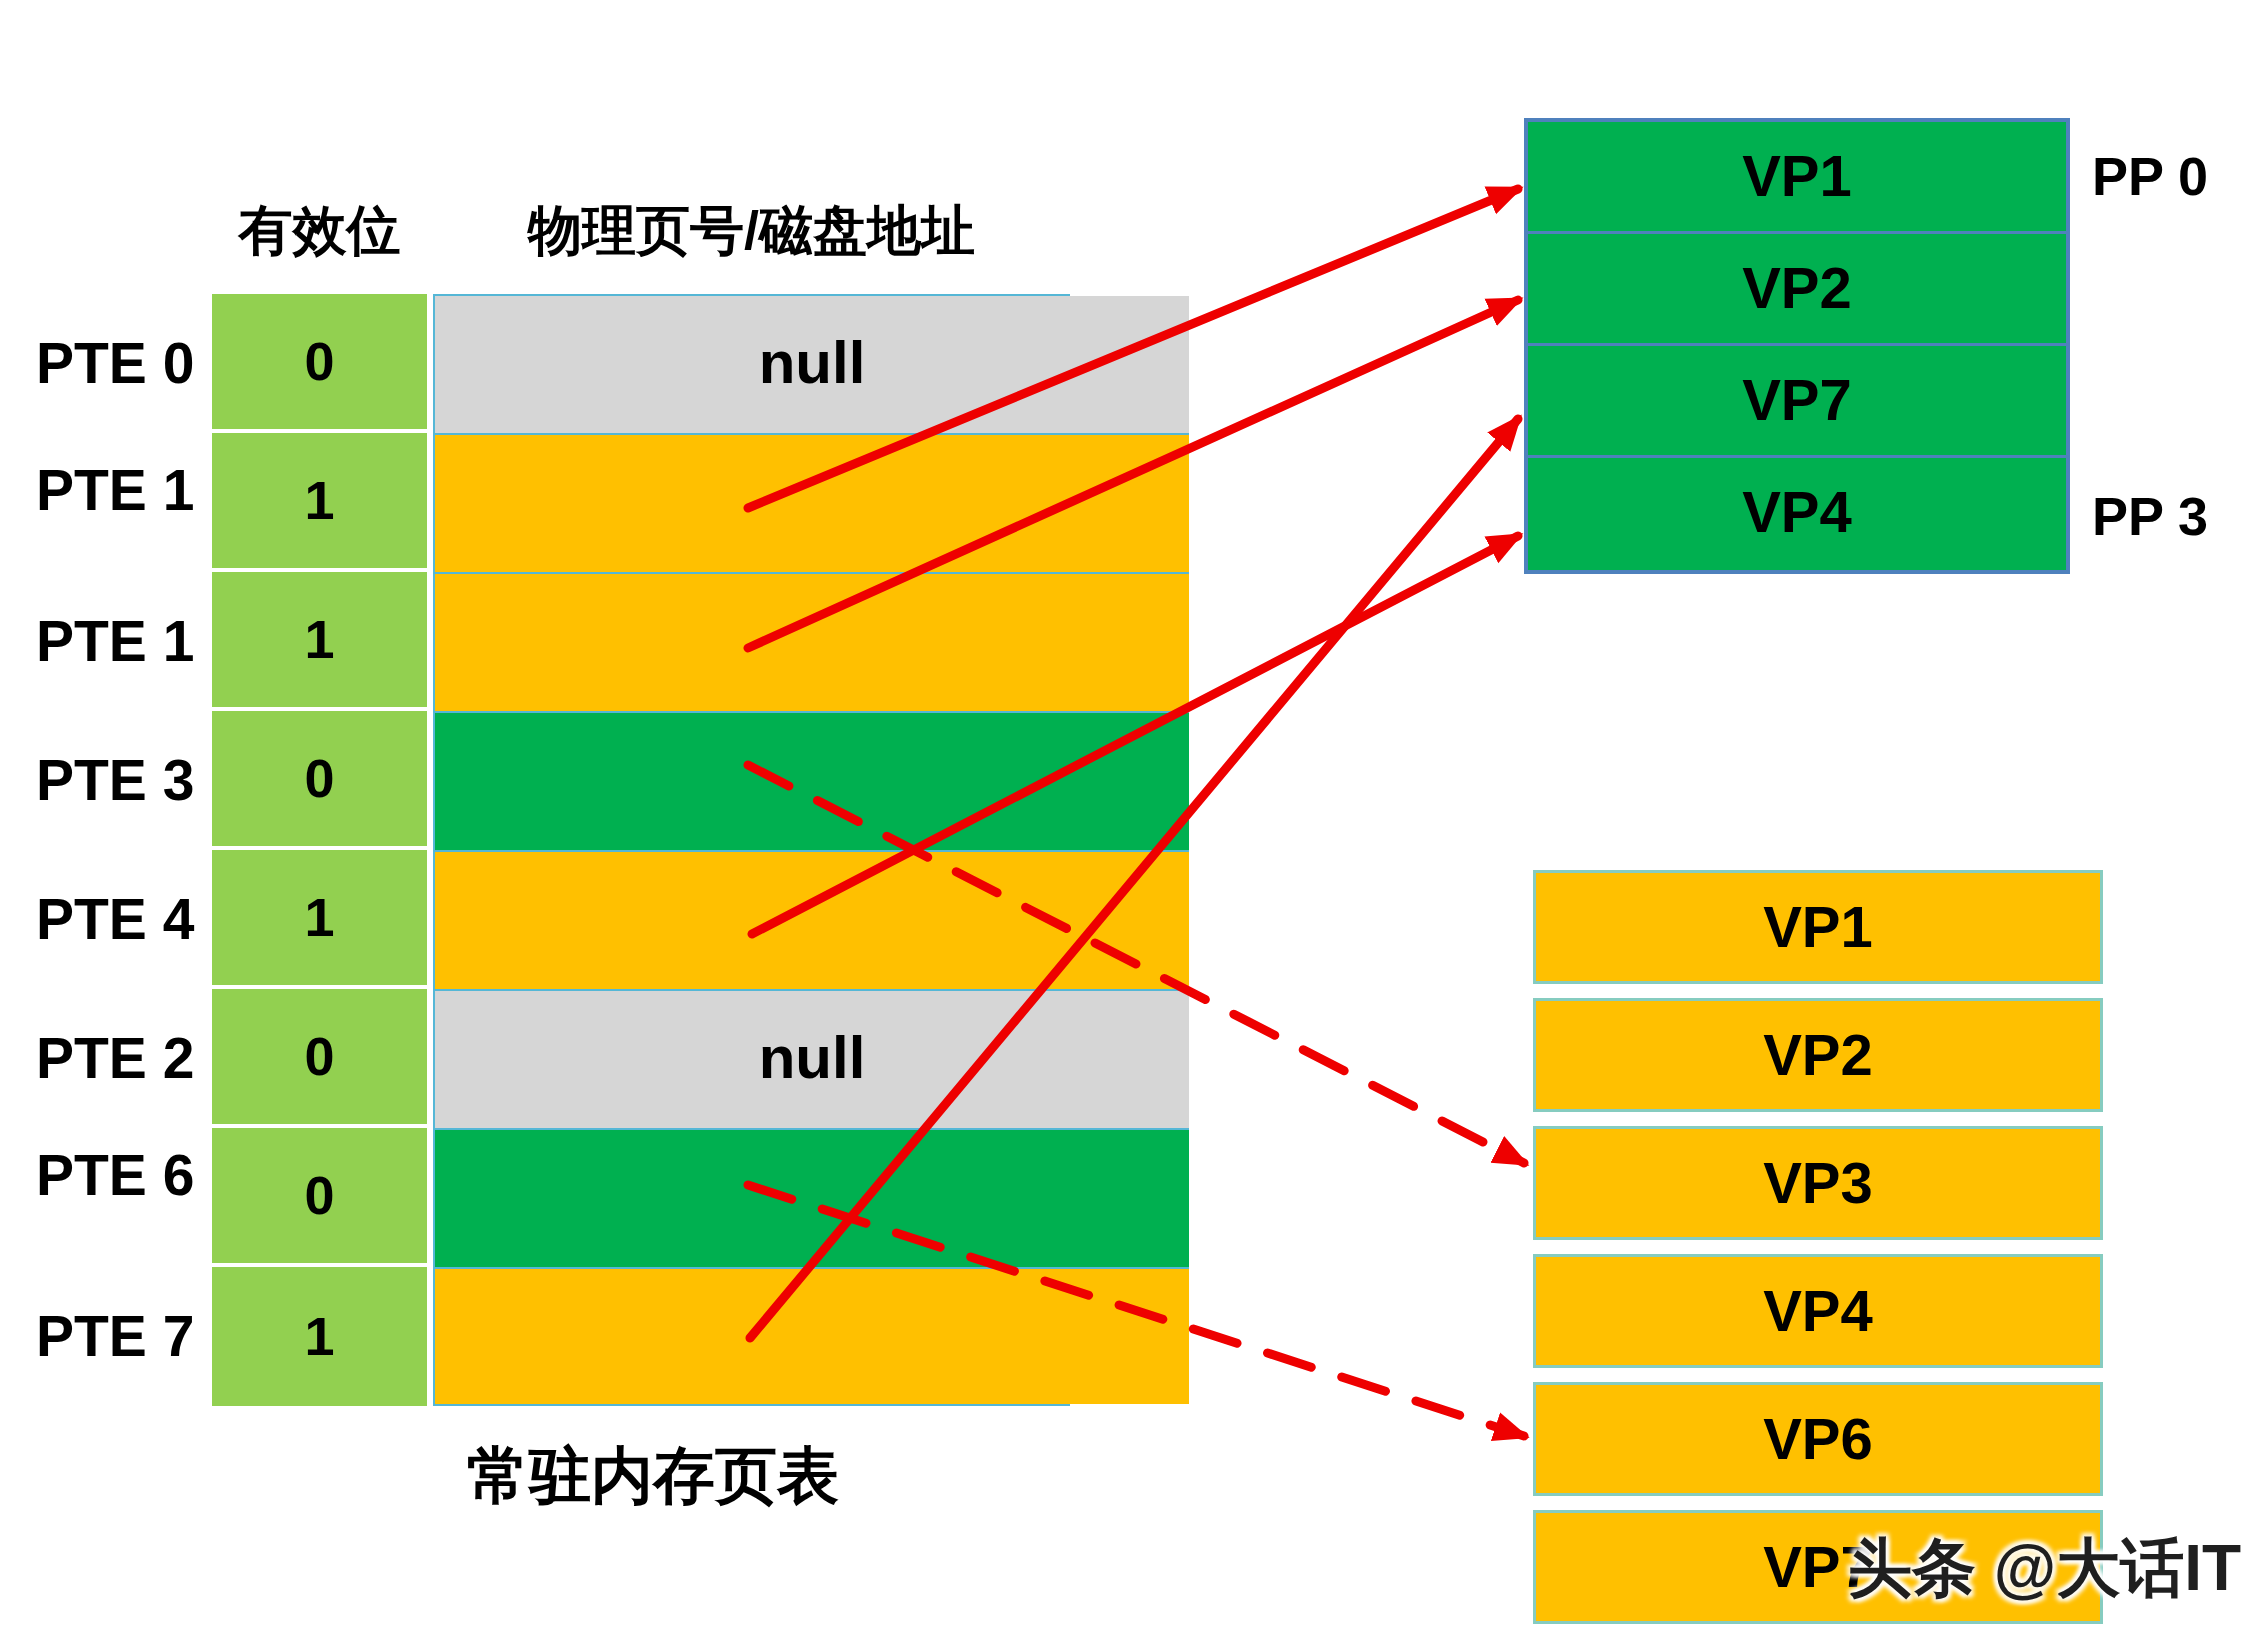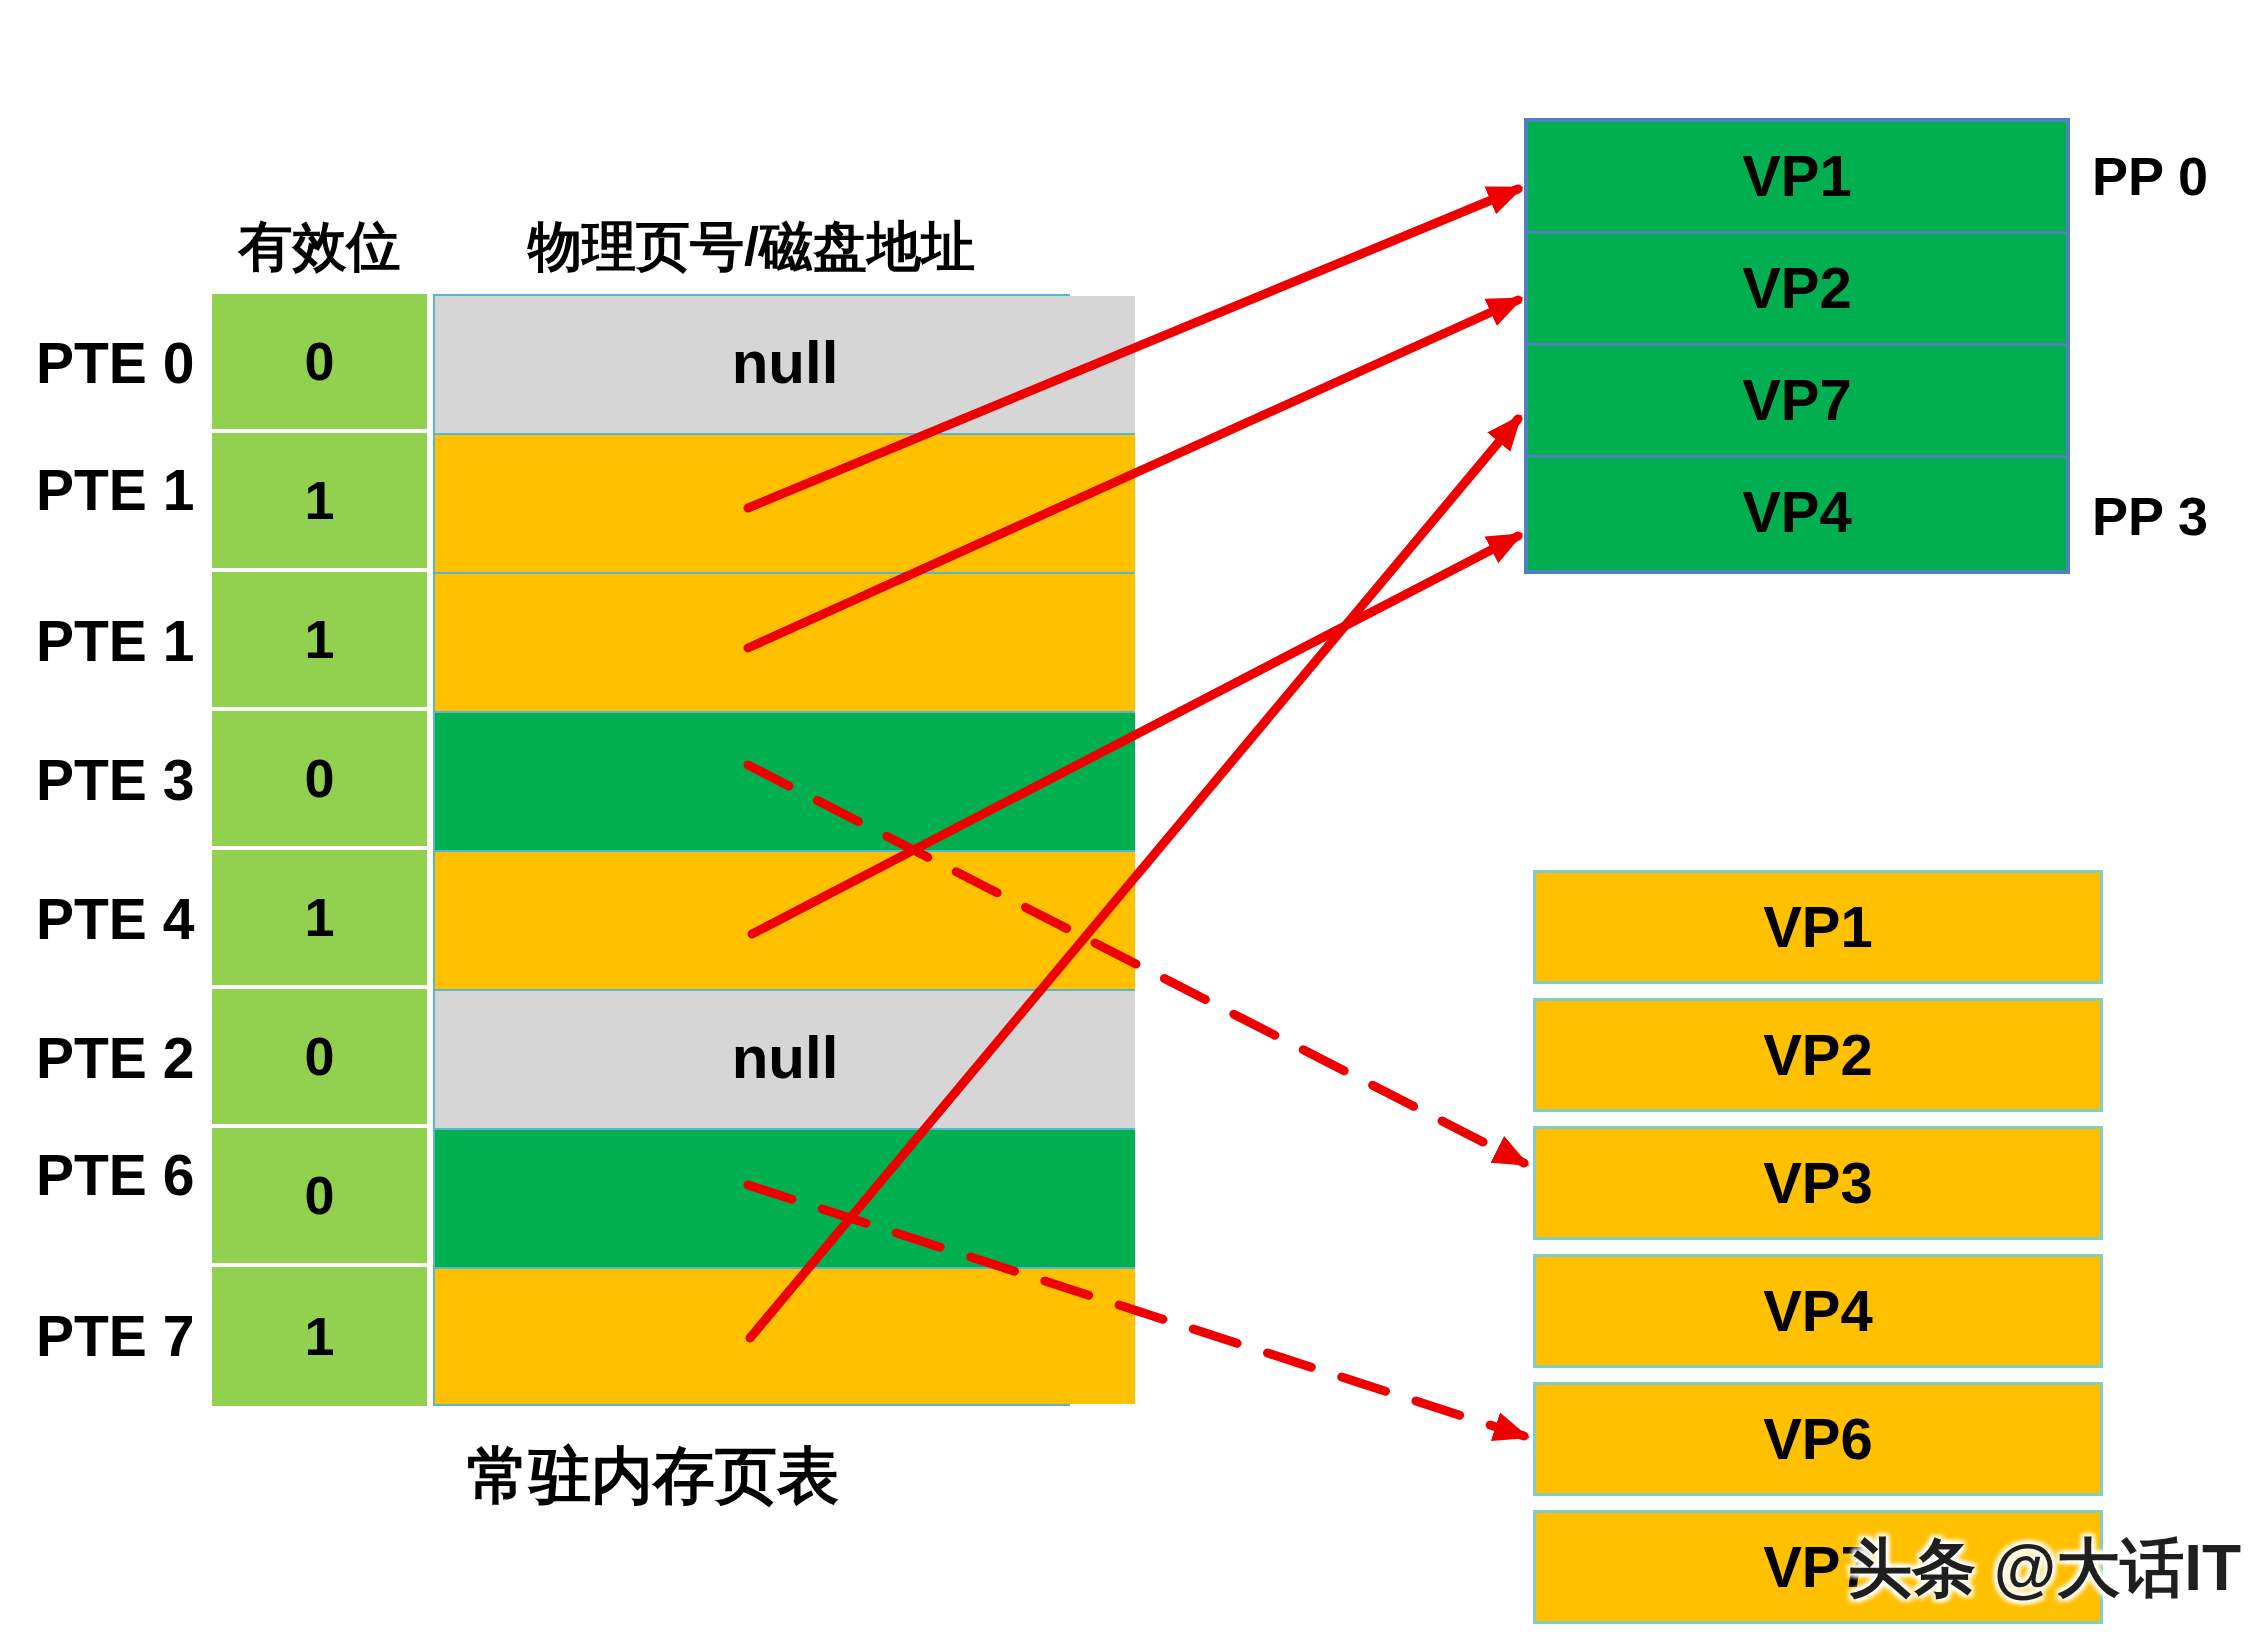--- a/index.html
+++ b/index.html
@@ -11,21 +11,20 @@
     font-family:"Liberation Sans","DejaVu Sans",sans-serif;
     color:#000;
   }
   .abs{position:absolute;}
 
   
   .col-header{
     top:192px;height:76px;line-height:76px;
     font-size:54px;font-weight:900;text-align:center;
     white-space:nowrap;
-    margin-top:16px;
   }
   #hdr-valid{left:212px;width:215px;}
   #hdr-addr{left:433px;width:637px;}
 
   
   .pte-label{
     left:36px;width:170px;height:139px;line-height:139px;
     font-size:57px;font-weight:700;text-align:left;white-space:nowrap;
   }
 
@@ -36,21 +35,21 @@
     background:#92D050;
     font-size:54px;font-weight:900;text-align:center;line-height:135px;
   }
 
   
   #data-col{
     left:433px;top:294px;width:637px;height:1112px;
     border:2px solid #55B7D6;box-sizing:border-box;background:#FFC000;
   }
   .data-cell{
-    position:absolute;left:0;width:700px;height:139px;
+    position:absolute;left:0;width:754px;height:139px;
     border-bottom:2px solid #55B7D6;box-sizing:border-box;
     font-size:60px;font-weight:900;text-align:center;line-height:134px;
   }
   .fill-null{background:#D6D6D6;}
   .fill-mem{background:#00B050;}
   .fill-disk{background:#FFC000;}
 
   #table-caption{
     left:433px;top:1436px;width:440px;height:80px;line-height:80px;
     font-size:62px;font-weight:900;text-align:center;white-space:nowrap;

